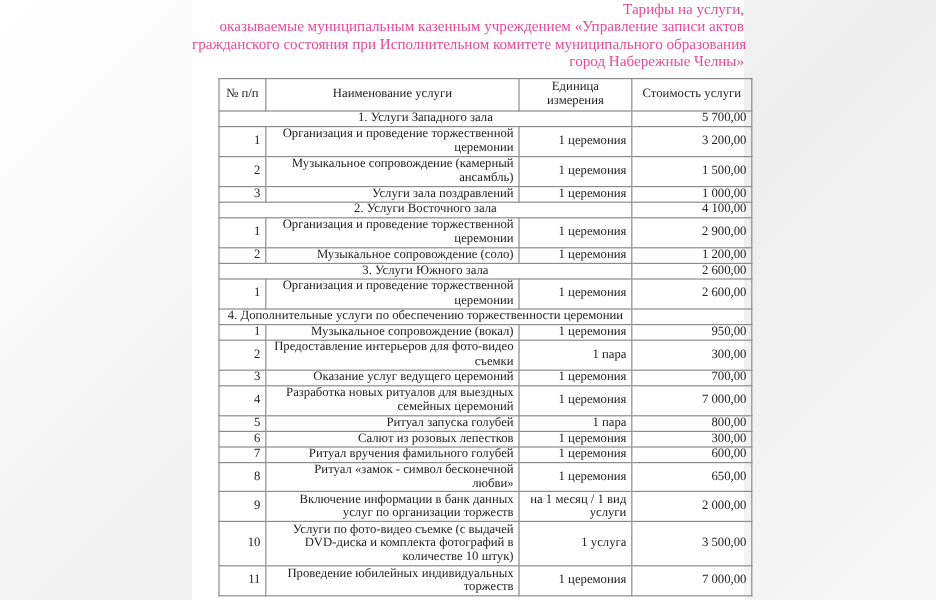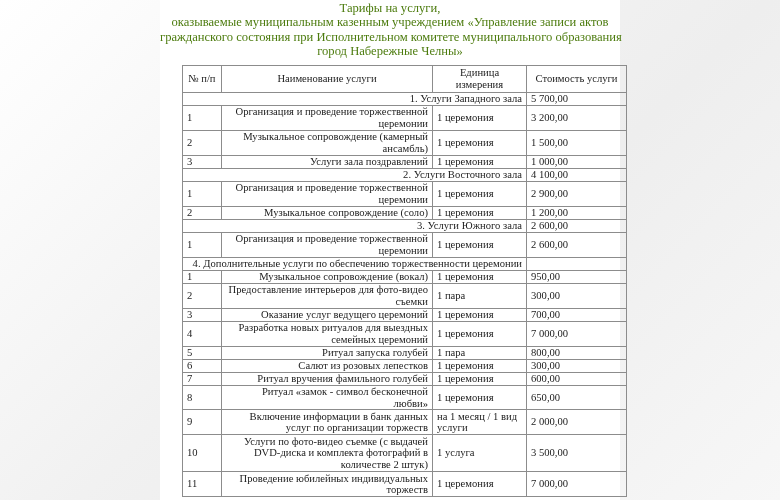--- a/index.html
+++ b/index.html
@@ -9,41 +9,41 @@
     font-family: "Liberation Serif", serif;
     color: #222;
     position: relative;
   }
   .page {
     position: absolute; left: 160px; top: 0; width: 460px; height: 500px;
     background: #ffffff;
   }
   .title {
     position: absolute; left: 0; top: 1px; width: 460px;
-    text-align: center; font-size: 12.6px; line-height: 14.3px; color: #4d7c0f;
+    text-align: right; font-size: 12.6px; line-height: 14.3px; color: #ec4899;
   }
   .title div { white-space: nowrap; }
   table {
     position: absolute; left: 6px; top: 65px;
     width: 444px; border-collapse: collapse; table-layout: fixed;
     font-size: 10.6px; line-height: 11.6px; color: #222; margin-left: 16px;
   }
   td, th {
     border: 1px solid #8c8c8c; padding: 0 4px; font-weight: normal;
     vertical-align: middle;
   }
   th { height: 26px; text-align: center; }
   col.c-num { width: 39px; }
   col.c-name { width: 211px; }
   col.c-unit { width: 94px; }
   col.c-cost { width: 100px; }
-  td.num, td.unit, td.cost { text-align: left; }
+  td.num, td.unit, td.cost { text-align: right; }
   td.name { text-align: right; padding-left: 5px; }
   tr.section td { height: 12px; }
-  tr.section td.sec-label { text-align: right; padding-left: 4px; }
+  tr.section td.sec-label { text-align: center; padding-left: 4px; }
   tr.single td { height: 12px; }
   tr.double td { height: 24px; }
   tr.triple td { height: 36px; }
 </style>
 </head>
 <body>
 
 <div class="page">
   <div class="title">
     <div>Тарифы на услуги,</div>
@@ -169,21 +169,21 @@
           <td class="cost">650,00</td>
         </tr>
         <tr class="double">
           <td class="num">9</td>
           <td class="name">Включение информации в банк данных услуг по организации торжеств</td>
           <td class="unit">на 1 месяц / 1 вид услуги</td>
           <td class="cost">2 000,00</td>
         </tr>
         <tr class="triple">
           <td class="num">10</td>
-          <td class="name">Услуги по фото-видео съемке (с выдачей DVD-диска и комплекта фотографий в количестве 2 штук)</td>
+          <td class="name">Услуги по фото-видео съемке (с выдачей DVD-диска и комплекта фотографий в количестве 10 штук)</td>
           <td class="unit">1 услуга</td>
           <td class="cost">3 500,00</td>
         </tr>
         <tr class="double">
           <td class="num">11</td>
           <td class="name">Проведение юбилейных индивидуальных торжеств</td>
           <td class="unit">1 церемония</td>
           <td class="cost">7 000,00</td>
         </tr>
       </tbody>

